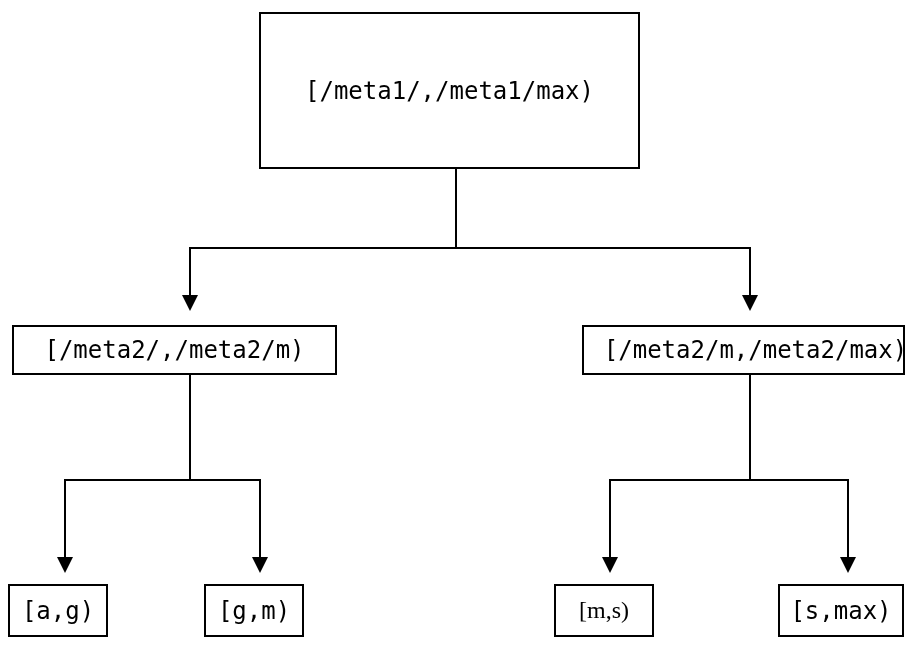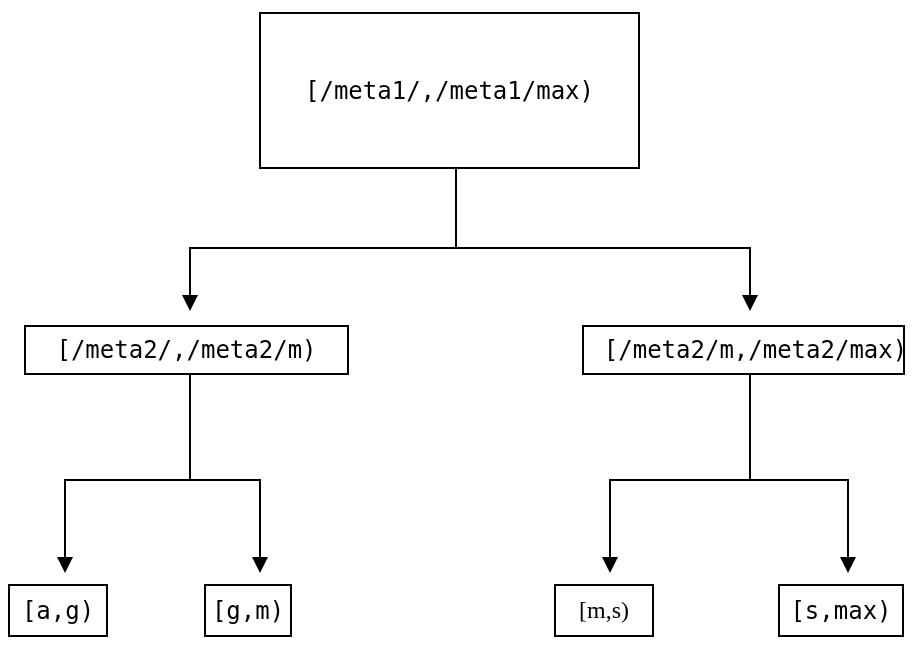--- a/index.html
+++ b/index.html
@@ -28,24 +28,24 @@
     border: 2px solid #000000;
     background: #ffffff;
     display: flex;
     align-items: center;
     justify-content: center;
     font-size: 24px;
     color: #000000;
     white-space: nowrap;
   }
   .node-root   { left: 259px; top: 12px;  width: 381px; height: 157px; }
-  .node-l2a    { left: 24px;  top: 325px; width: 325px; height: 50px;  }
+  .node-l2a    { left: 12px;  top: 325px; width: 325px; height: 50px;  }
   .node-l2b    { left: 582px; top: 325px; width: 323px; height: 50px; padding-left: 24px;  }
   .node-l3a    { left: 8px;   top: 584px; width: 100px; height: 53px; text-align: right;  }
-  .node-l3b    { left: 204px; top: 584px; width: 88px; height: 53px;  }
+  .node-l3b    { left: 204px; top: 584px; width: 100px; height: 53px;  }
   .node-l3c    { left: 554px; top: 584px; width: 100px; height: 53px; font-family: Liberation Serif, serif;  }
   .node-l3d    { left: 778px; top: 584px; width: 126px; height: 53px;  }
   .edge {
     stroke: #000000;
     stroke-width: 2;
     fill: none;
   }
   .arrowhead {
     fill: #000000;
     stroke: none;

